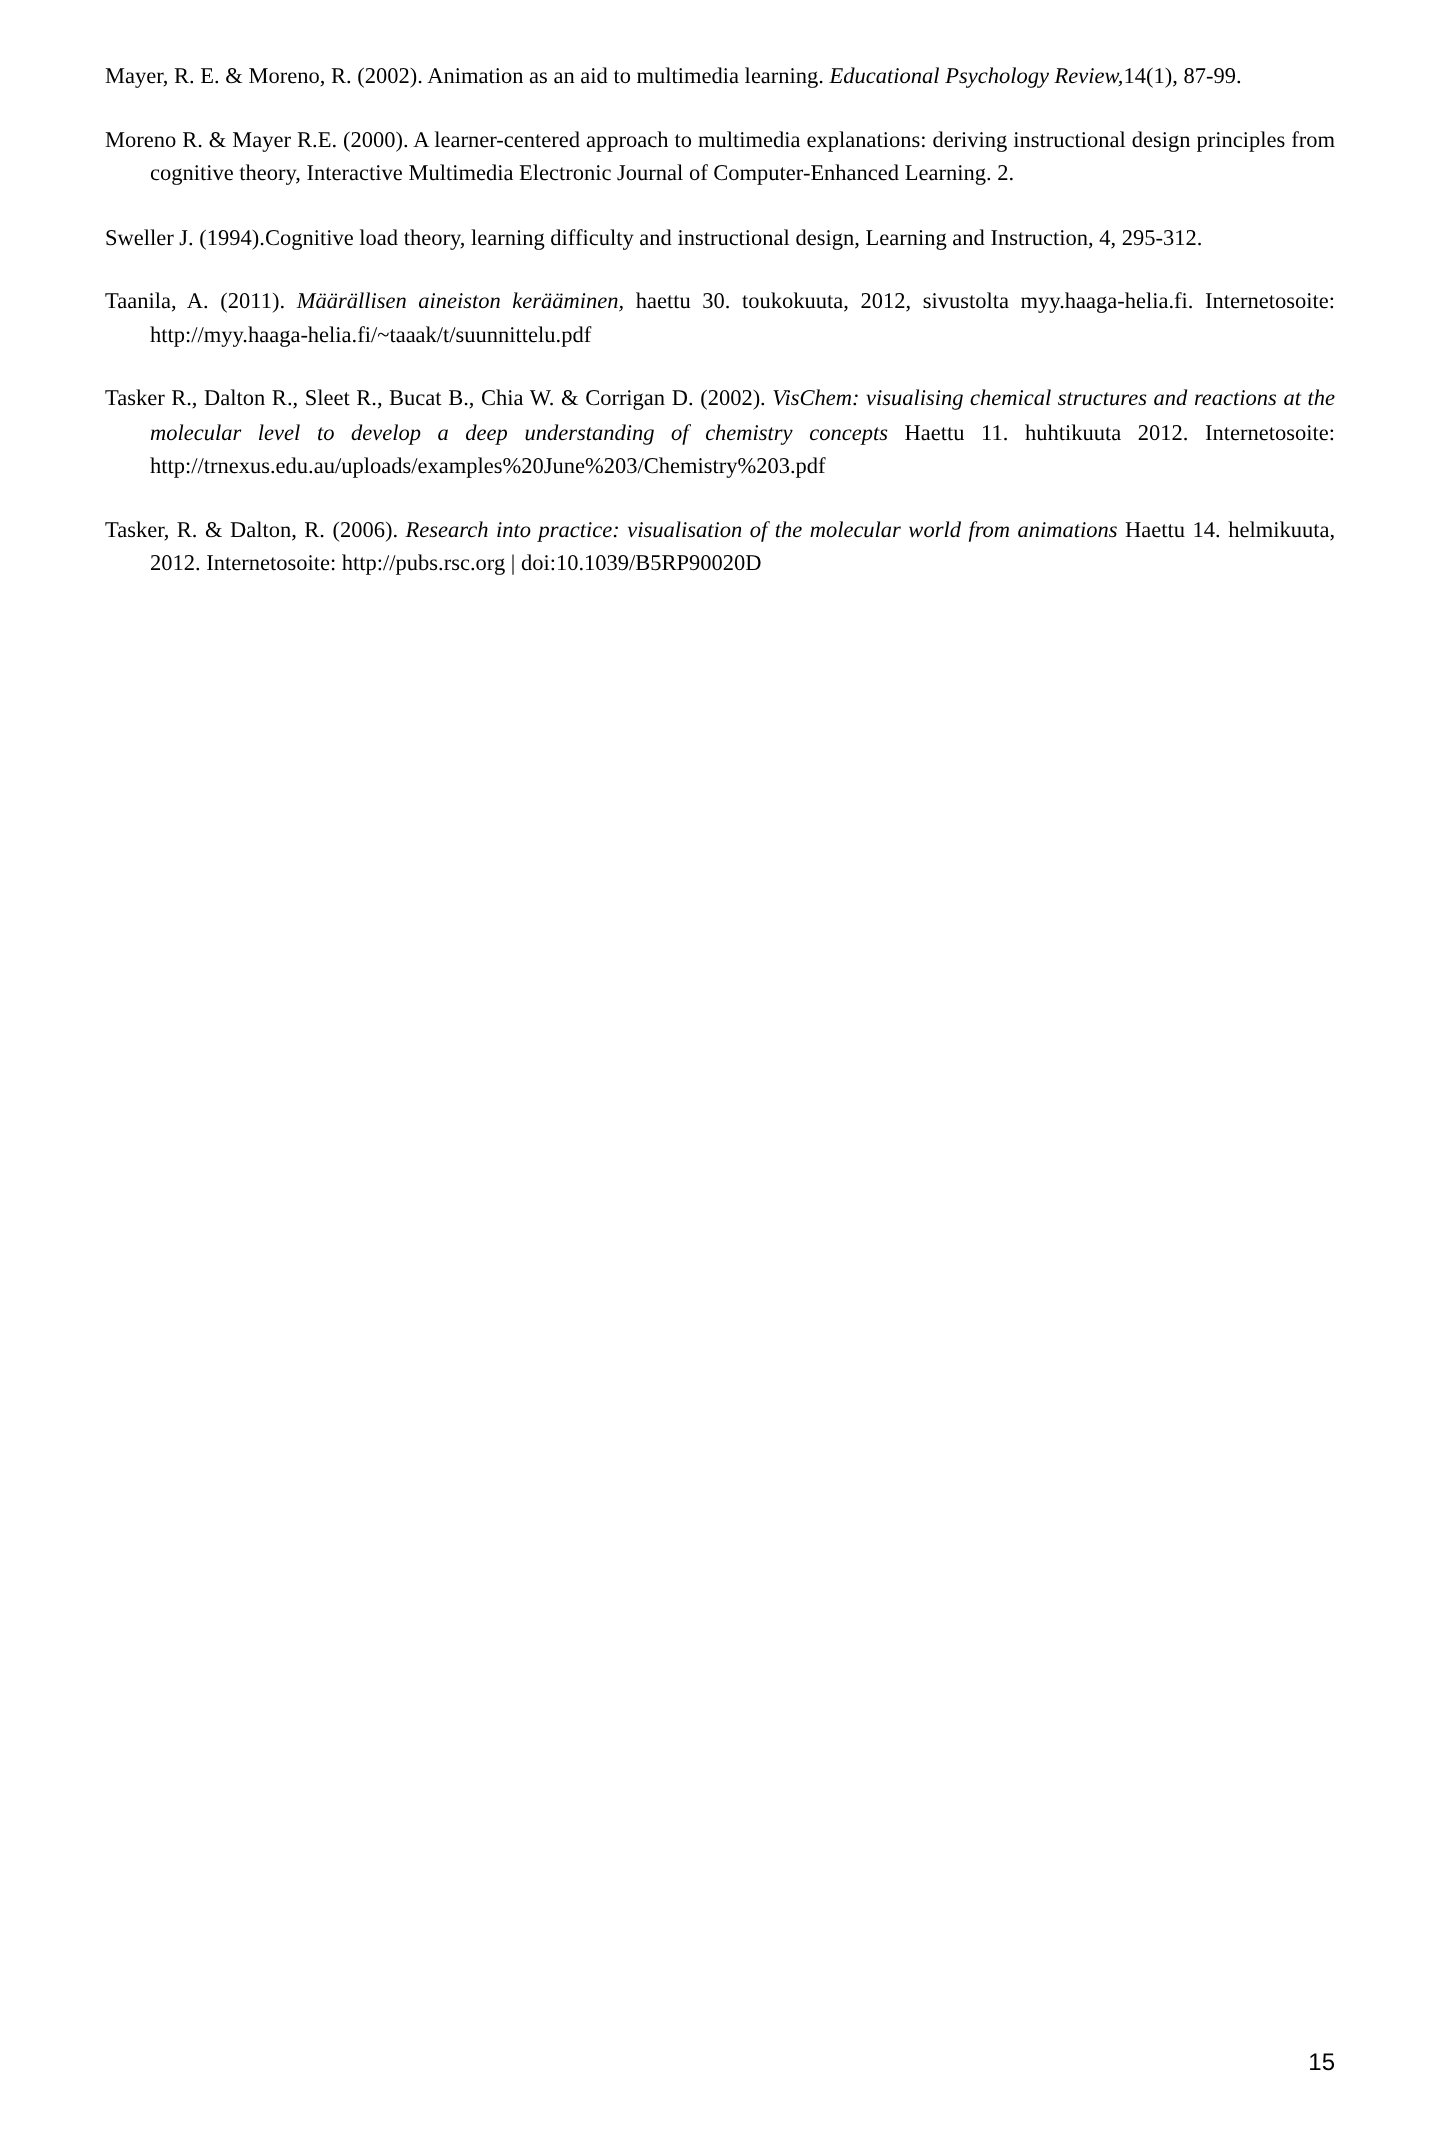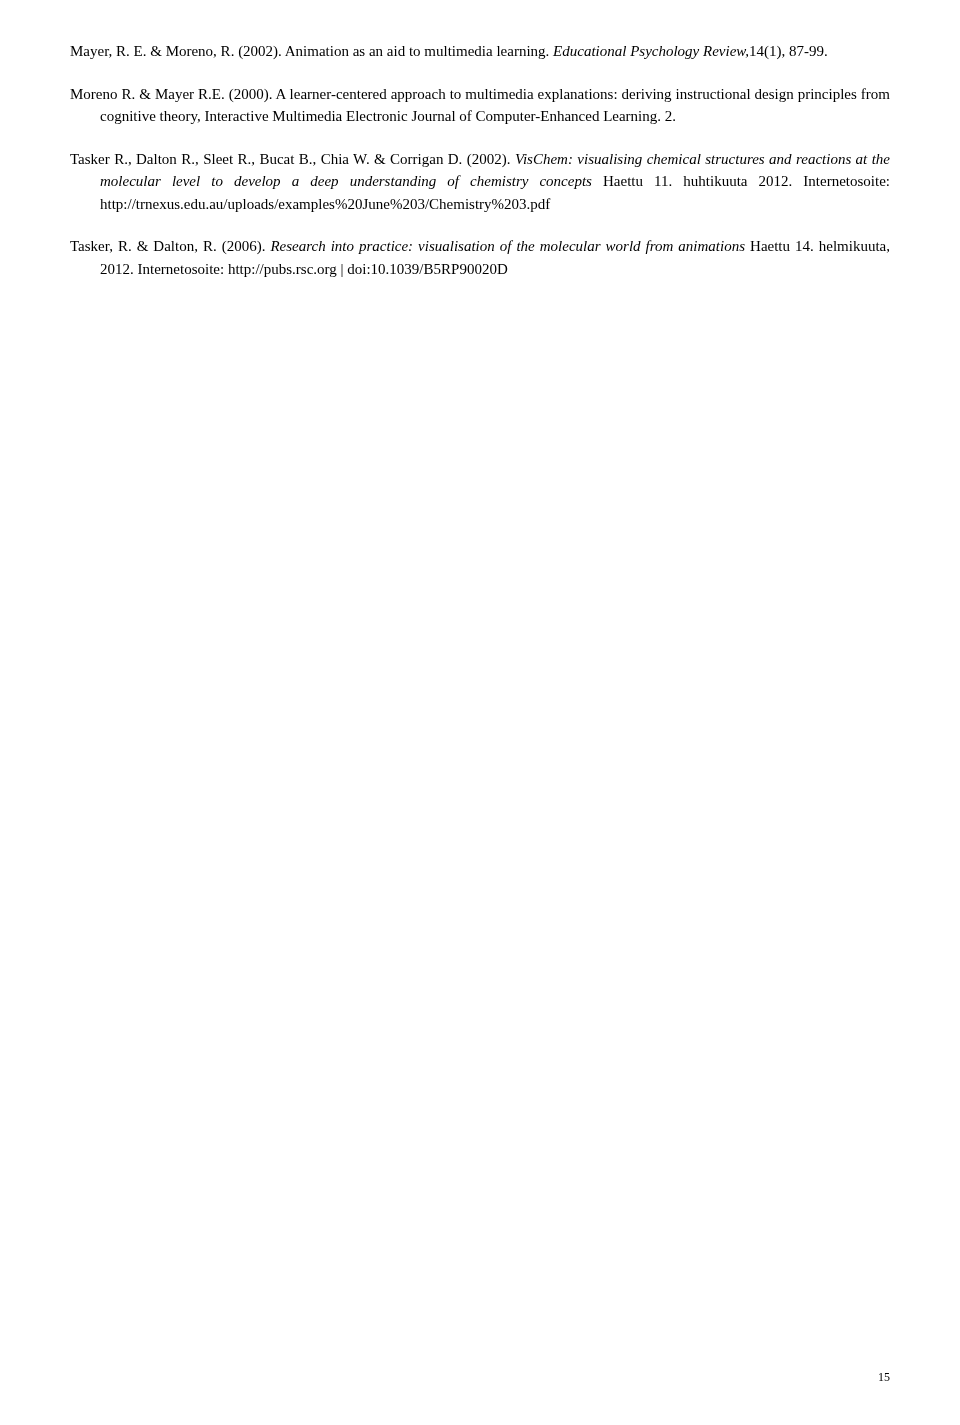--- a/index.html
+++ b/index.html
@@ -36,22 +36,22 @@
     }
 
     .italic {
       font-style: italic;
     }
 
     .page-number {
       position: absolute;
       bottom: 40px;
       right: 70px;
-      font-size: 12px;
-      font-family: Liberation Serif, serif;
+      font-size: 16px;
+      font-family: Liberation Sans, sans-serif;
     }
   </style>
 </head>
 <body>
 
 <div class="page-container">
 
   <div class="reference-block">
     <p>
       <span>Mayer, R. E. &amp; Moreno, R. (2002). Animation as an aid to multimedia learning. </span><span class="italic">Educational Psychology Review,</span><span>14(1), 87-99.</span>
@@ -59,21 +59,31 @@
   </div>
 
 
   <div class="reference-block">
     <p>
       <span>Moreno R. &amp; Mayer R.E. (2000). A learner-centered approach to multimedia explanations: deriving instructional design principles from cognitive theory, Interactive Multimedia Electronic Journal of Computer-Enhanced Learning. 2.</span>
     </p>
   </div>
 
 
+  <div class="reference-block">
+    <p>
+      <span>Sweller J. (1994).Cognitive load theory, learning difficulty and instructional design, Learning and Instruction, 4, 295-312.</span>
+    </p>
+  </div>
 
+  <div class="reference-block">
+    <p>
+      <span>Taanila, A. (2011). </span><span class="italic">Määrällisen aineiston kerääminen,</span><span> haettu 30. toukokuuta, 2012, sivustolta myy.haaga-helia.fi. Internetosoite: http://myy.haaga-helia.fi/~taaak/t/suunnittelu.pdf</span>
+    </p>
+  </div>
 
   <div class="reference-block">
     <p>
       <span>Tasker R., Dalton R., Sleet R., Bucat B., Chia W. &amp; Corrigan D. (2002). </span><span class="italic">VisChem: visualising chemical structures and reactions at the molecular level to develop a deep understanding of chemistry concepts</span><span> Haettu 11. huhtikuuta 2012. Internetosoite: http://trnexus.edu.au/uploads/examples%20June%203/Chemistry%203.pdf</span>
     </p>
   </div>
 
   <div class="reference-block">
     <p>
       <span>Tasker, R. &amp; Dalton, R. (2006). </span><span class="italic">Research into practice: visualisation of the molecular world from animations</span><span> Haettu 14. helmikuuta, 2012. Internetosoite: http://pubs.rsc.org | doi:10.1039/B5RP90020D</span>

